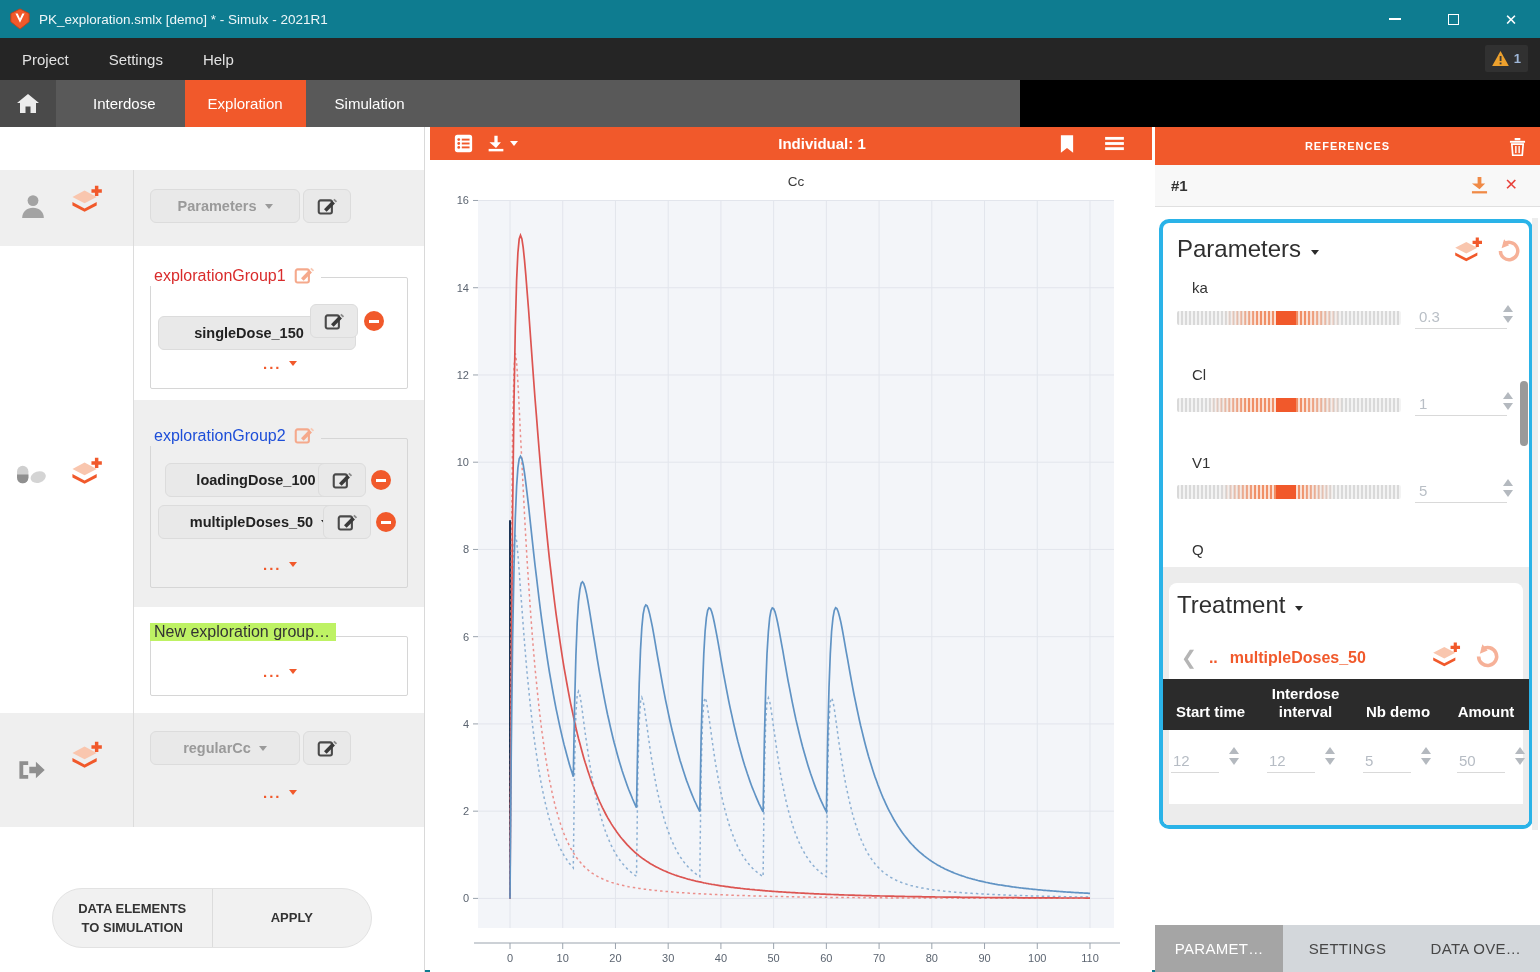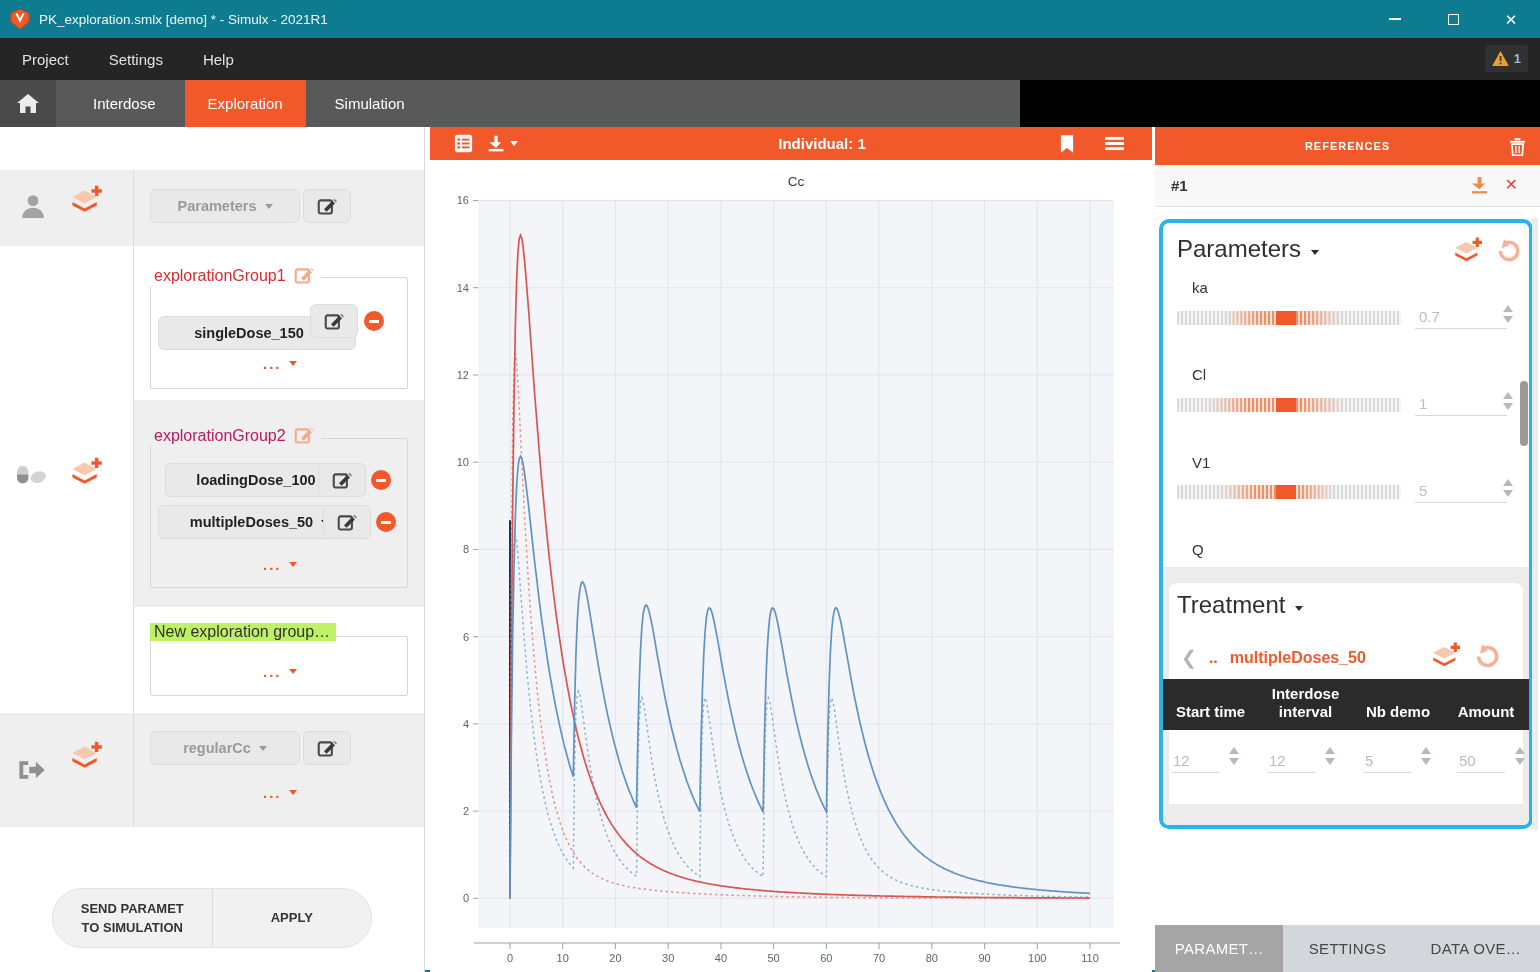--- a/index.html
+++ b/index.html
@@ -281,21 +281,21 @@
       <svg width="21" height="21">
           <use href="#sym-pencil-square"></use>
         </svg>
     </div>
     <div class="minus" style="position:absolute;left:364px;top:184px;"></div>
     <div class="morebtn" style="left:263px;top:228px;">
       <span>...</span>
       <div class="caret orange"></div>
     </div>
 
-    <div class="grplabel" style="left:148px;top:298px;background:#efefef;color:#be185d;">
+    <div class="grplabel" style="left:148px;top:298px;background:#efefef;color:#1d4ed8;">
       <span>explorationGroup2</span>
       <svg width="21" height="21">
           <use href="#sym-pencil-square-light"></use>
         </svg>
     </div>
     <div class="grpbox" style="left:150px;top:311px;width:258px;height:150px;"></div>
     <div class="ddbtn" style="position:absolute;left:165px;top:336px;width:198px;">
       <span>loadingDose_100</span>
       <div class="caret dark"></div>
     </div>
@@ -338,21 +338,21 @@
           <use href="#sym-pencil-square"></use>
         </svg>
     </div>
     <div class="morebtn" style="left:263px;top:657px;">
       <span>...</span>
       <div class="caret orange"></div>
     </div>
 
     <div class="bigbtns">
       <div class="bigbtn">
-        <span>SEND PARAMET</span>
+        <span>DATA ELEMENTS</span>
         <span>TO SIMULATION</span>
       </div>
       <div class="bigbtn">
         <span>APPLY</span>
       </div>
     </div>
   </div>
 
   <div class="chartpanel">
     <div class="chart-header">
@@ -485,21 +485,21 @@
         </svg>
       <svg style="position:absolute;left:332px;top:15px;" width="26" height="26">
           <use href="#sym-reset"></use>
         </svg>
 
       <div class="plabel" style="top:56px;">ka</div>
       <div class="pkslider" style="top:88px;">
           <div class="tint"></div>
           <div class="handle"></div>
         </div>
-      <div class="pval" style="top:84px;">0.7</div>
+      <div class="pval" style="top:84px;">0.3</div>
       <div class="spin" style="left:340px;top:82px;">
           <div class="up"></div>
           <div class="dn"></div>
         </div>
 
       <div class="plabel" style="top:143px;">Cl</div>
       <div class="pkslider" style="top:175px;">
           <div class="tint" style="left:14%;width:60%;"></div>
           <div class="handle"></div>
         </div>

